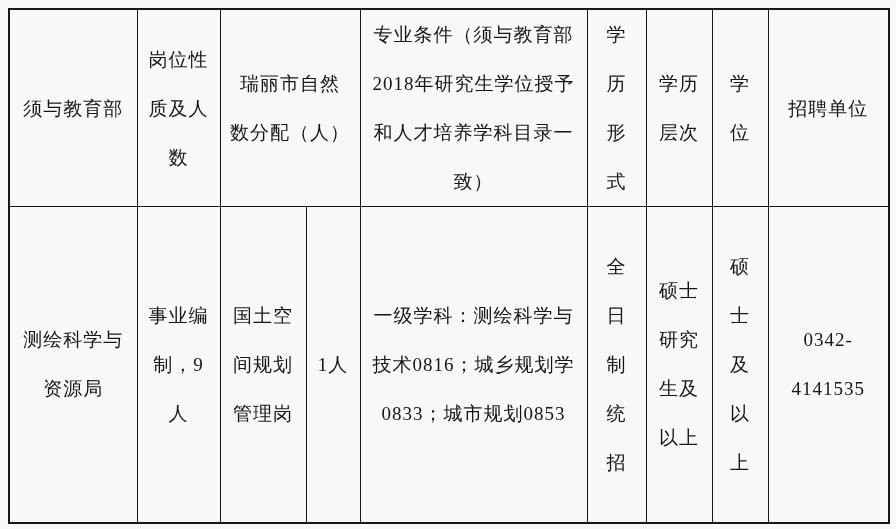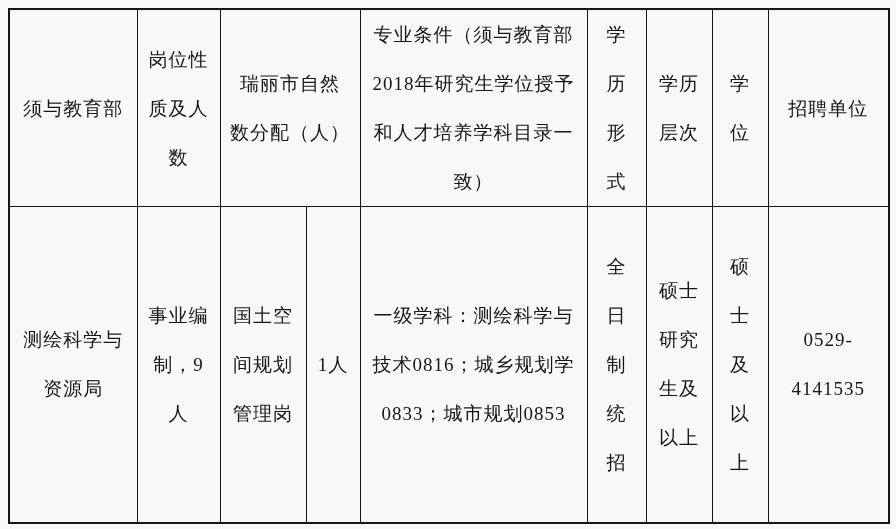--- a/index.html
+++ b/index.html
@@ -101,18 +101,18 @@
 招</td>
       <td>硕士
 研究
 生及
 以上</td>
       <td>硕
 士
 及
 以
 上</td>
-      <td class="align-left">0529-
+      <td class="align-left">0342-
 4141535</td>
     </tr>
   </tbody>
     </table>
 </div>
 
 </body></html>

